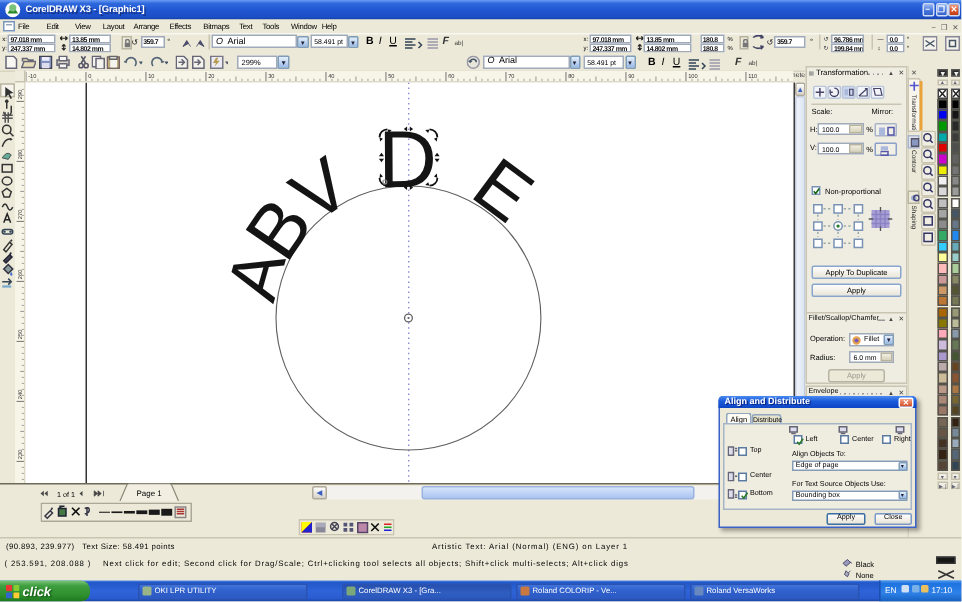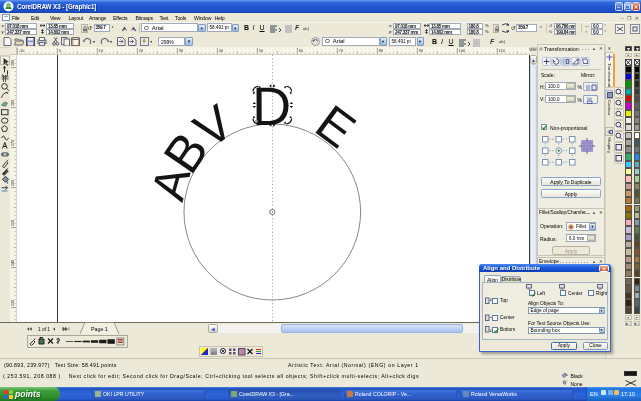--- a/index.html
+++ b/index.html
@@ -873,21 +873,21 @@
     <path d="M1.5 1.5 l10.5 5 m0 -5 l-10.5 5" stroke="#333" stroke-width="1"></path>
   </svg>
 <div class="abs" style="left:0;top:387px;width:641px;height:14px;background:linear-gradient(180deg,#5087e5 0%,#2257c8 10%,#2e64d8 50%,#2a5cd0 85%,#1941a5 100%)"></div>
 <div class="abs" style="left:0;top:387px;width:60px;height:14px;background:linear-gradient(180deg,#7cc77c 0%,#3f9e3f 25%,#2e8f2e 70%,#1d771d 100%);border-radius:0 6px 6px 0">
     <svg style="left:4px;top:2.5px" width="9" height="9">
       <rect x="0" y="0" width="4" height="4" fill="#e33" rx="0.5"></rect>
       <rect x="5" y="0" width="4" height="4" fill="#8c3" rx="0.5"></rect>
       <rect x="0" y="5" width="4" height="4" fill="#36c" rx="0.5"></rect>
       <rect x="5" y="5" width="4" height="4" fill="#fc3" rx="0.5"></rect>
     </svg>
-    <div class="abs" style="left:15px;top:1.5px;color:#fff;font-weight:bold;font-style:italic;font-size:8.5px;text-shadow:1px 1px 1px #155515">points</div>
+    <div class="abs" style="left:15px;top:1.5px;color:#fff;font-weight:bold;font-style:italic;font-size:8.5px;text-shadow:1px 1px 1px #155515">click</div>
   </div>
 <div class="abs" style="left:92px;top:388.5px;width:113px;height:11.5px;background:linear-gradient(180deg,#4073da,#3060cc 45%,#2c5ac4);border:1px solid #2a52b0;border-radius:1.5px"></div>
 <div class="abs" style="left:94.5px;top:391px;width:6px;height:6px;background:#9ab48a;border-radius:1px"></div>
 <div class="abs" style="left:103px;top:390.5px;color:#fff;font-size:5.2px;white-space:nowrap;overflow:hidden;width:100px">OKI LPR UTILITY</div>
 <div class="abs" style="left:228px;top:388.5px;width:113px;height:11.5px;background:linear-gradient(180deg,#2750ae,#2f5dc0 55%,#2b58bc);border:1px solid #2a52b0;border-radius:1.5px"></div>
 <div class="abs" style="left:230.5px;top:391px;width:6px;height:6px;background:#7aa87a;border-radius:1px"></div>
 <div class="abs" style="left:239px;top:390.5px;color:#fff;font-size:5.2px;white-space:nowrap;overflow:hidden;width:100px">CorelDRAW X3 - [Gra...</div>
 <div class="abs" style="left:344px;top:388.5px;width:113px;height:11.5px;background:linear-gradient(180deg,#4073da,#3060cc 45%,#2c5ac4);border:1px solid #2a52b0;border-radius:1.5px"></div>
 <div class="abs" style="left:346.5px;top:391px;width:6px;height:6px;background:#c87840;border-radius:1px"></div>
 <div class="abs" style="left:355px;top:390.5px;color:#fff;font-size:5.2px;white-space:nowrap;overflow:hidden;width:100px">Roland COLORIP - Ve...</div>

